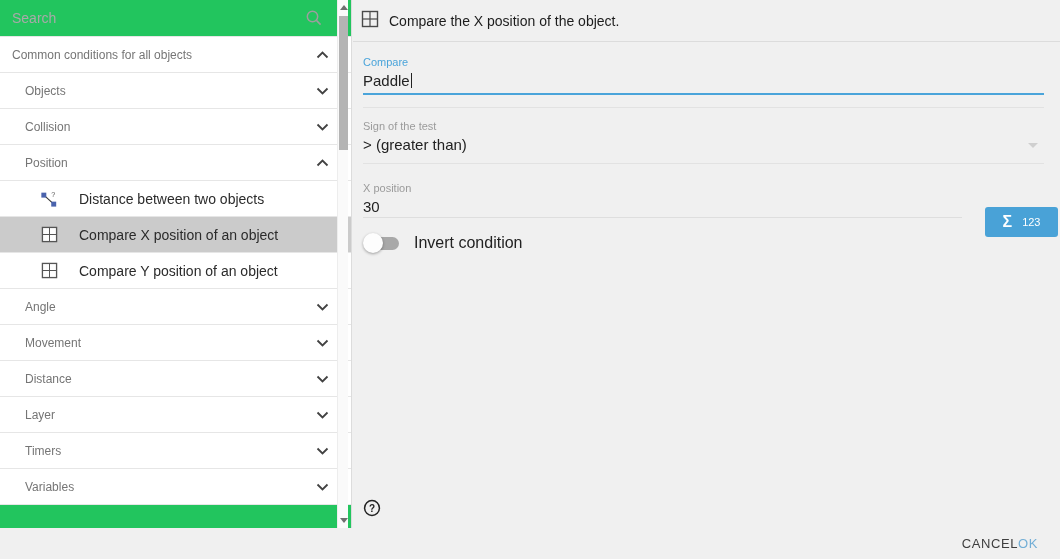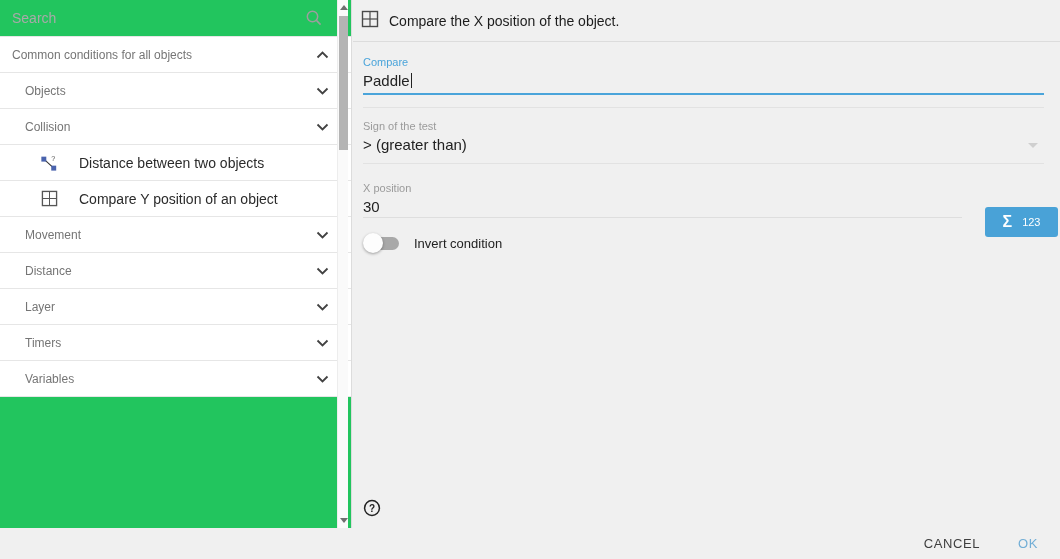--- a/index.html
+++ b/index.html
@@ -55,27 +55,27 @@
   .x-label { margin-top:18px; }
   .x-underline { height:1px; background:#dedede; margin-top:1px; width:calc(100% - 82px); }
   .expr-button { position:absolute; right:-14px; top:25px; width:73px; height:30px; background:#49a2d7; border-radius:3px; display:flex; align-items:center; justify-content:center; gap:10px; cursor:pointer; }
   .expr-sigma { color:#fff; font-size:16px; font-weight:bold; }
   .expr-123 { color:#fff; font-size:11px; }
 
   .toggle-row { display:flex; align-items:center; margin-top:15px; }
   .toggle { position:relative; width:38px; height:20px; cursor:pointer; }
   .toggle-track { position:absolute; left:4px; top:4px; width:32px; height:13px; border-radius:7px; background:#a8a8a8; }
   .toggle-knob { position:absolute; left:0; top:0; width:20px; height:20px; border-radius:50%; background:#fdfdfd; box-shadow:0 1px 3px rgba(0,0,0,.35); }
-  .toggle-label { margin-left:13px; font-size:13px; color:#222; }
+  .toggle-label { margin-left:13px; font-size:16px; color:#222; }
 
   .help-row { position:absolute; left:10px; bottom:7px; display:flex; align-items:center; gap:9px; cursor:pointer; }
   .help-text { font-size:12px; letter-spacing:.6px; color:#222; }
 
   
-  .footer { position:absolute; left:0; right:0; bottom:0; height:31px; display:flex; align-items:center; justify-content:flex-end; gap:38px; padding-right:22px; }
+  .footer { position:absolute; left:0; right:0; bottom:0; height:31px; display:flex; align-items:center; justify-content:flex-end; padding-right:22px; }
   .btn-flat { border:none; background:transparent; font-family:"Liberation Sans",sans-serif; font-size:13px; letter-spacing:.6px; cursor:pointer; }
   .btn-cancel { color:#3e3e3e; }
   .btn-ok { color:#72aed6; }
 </style>
 </head>
 <body>
 
 <div class="dialog">
 
   <div class="sidebar">
@@ -106,40 +106,66 @@
           </span>
         </div>
         <div class="row category">
           <span class="row-label cat">Collision</span>
           <span class="chev">
             <svg width="13" height="8" viewBox="0 0 13 8">
               <path d="M1.5 1.5 L6.5 6.5 L11.5 1.5" fill="none" stroke="#424242" stroke-width="1.8"></path>
             </svg>
           </span>
         </div>
+        <div class="row category">
+          <span class="row-label cat">Position</span>
+          <span class="chev">
+            <svg width="13" height="8" viewBox="0 0 13 8">
+              <path d="M1.5 6.5 L6.5 1.5 L11.5 6.5" fill="none" stroke="#424242" stroke-width="1.8"></path>
+            </svg>
+          </span>
+        </div>
         <div class="row condition">
           <span class="cicon">
             <svg width="19" height="19" viewBox="0 0 20 20">
               <line x1="4" y1="6" x2="15" y2="16" stroke="#333" stroke-width="1.2"></line>
               <rect x="1.5" y="3.5" width="5.5" height="5.5" fill="#4a63ad"></rect>
               <rect x="12.5" y="13.5" width="5.5" height="5.5" fill="#4a63ad"></rect>
               <text x="12.5" y="8" font-size="8" fill="#555" font-family="Liberation Sans, sans-serif">?</text>
             </svg>
           </span>
           <span class="row-label cond">Distance between two objects</span>
         </div>
+        <div class="row condition selected">
+          <span class="cicon">
+            <svg width="17" height="17" viewBox="0 0 18 18">
+              <rect x="1.5" y="1.5" width="15" height="15" fill="#fdfdfd" stroke="#555" stroke-width="1.4"></rect>
+              <line x1="9" y1="1.5" x2="9" y2="16.5" stroke="#555" stroke-width="1.1"></line>
+              <line x1="1.5" y1="9" x2="16.5" y2="9" stroke="#555" stroke-width="1.1"></line>
+            </svg>
+          </span>
+          <span class="row-label cond">Compare X position of an object</span>
+        </div>
         <div class="row condition">
           <span class="cicon">
             <svg width="17" height="17" viewBox="0 0 18 18">
               <rect x="1.5" y="1.5" width="15" height="15" fill="#fdfdfd" stroke="#555" stroke-width="1.4"></rect>
               <line x1="9" y1="1.5" x2="9" y2="16.5" stroke="#555" stroke-width="1.1"></line>
               <line x1="1.5" y1="9" x2="16.5" y2="9" stroke="#555" stroke-width="1.1"></line>
             </svg>
           </span>
           <span class="row-label cond">Compare Y position of an object</span>
+        </div>
+        <div class="row category">
+          <span class="row-label cat">Angle</span>
+          <span class="chev">
+            <svg width="13" height="8" viewBox="0 0 13 8">
+              <path d="M1.5 1.5 L6.5 6.5 L11.5 1.5" fill="none" stroke="#424242" stroke-width="1.8"></path>
+            </svg>
+          </span>
         </div>
         <div class="row category">
           <span class="row-label cat">Movement</span>
           <span class="chev">
             <svg width="13" height="8" viewBox="0 0 13 8">
               <path d="M1.5 1.5 L6.5 6.5 L11.5 1.5" fill="none" stroke="#424242" stroke-width="1.8"></path>
             </svg>
           </span>
         </div>
         <div class="row category">

